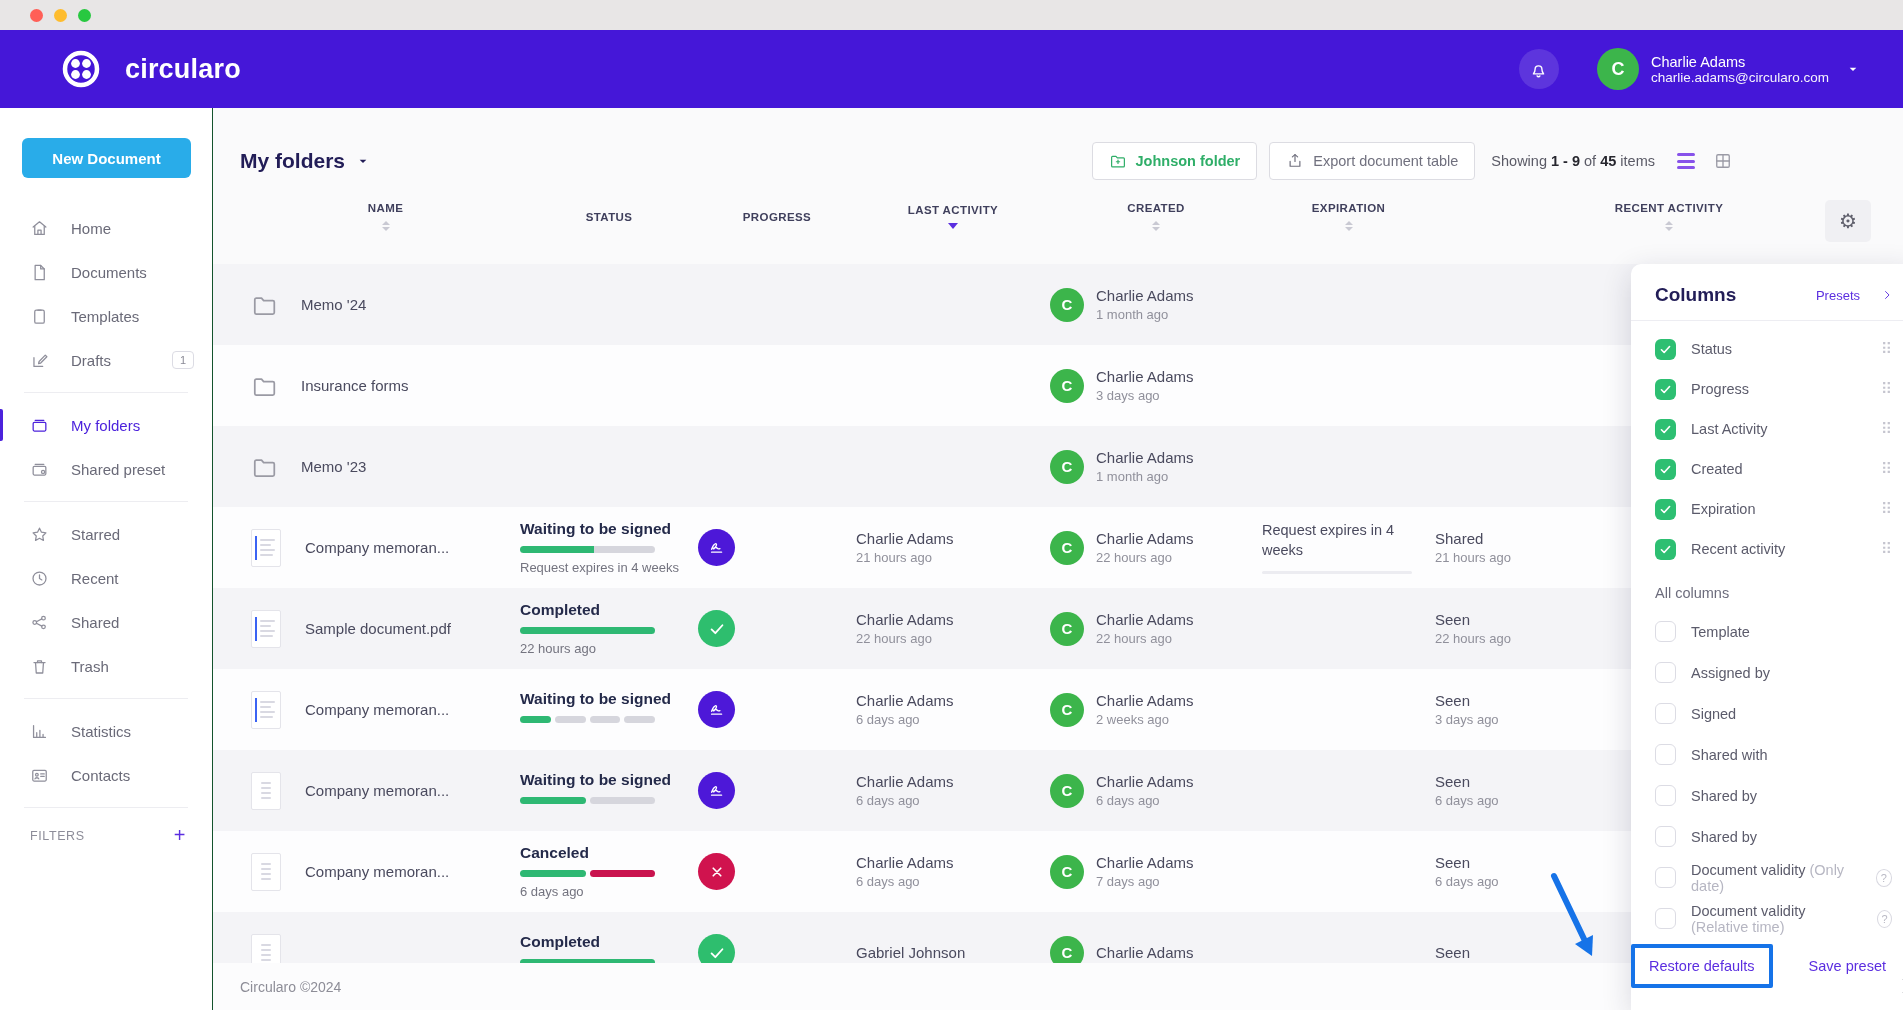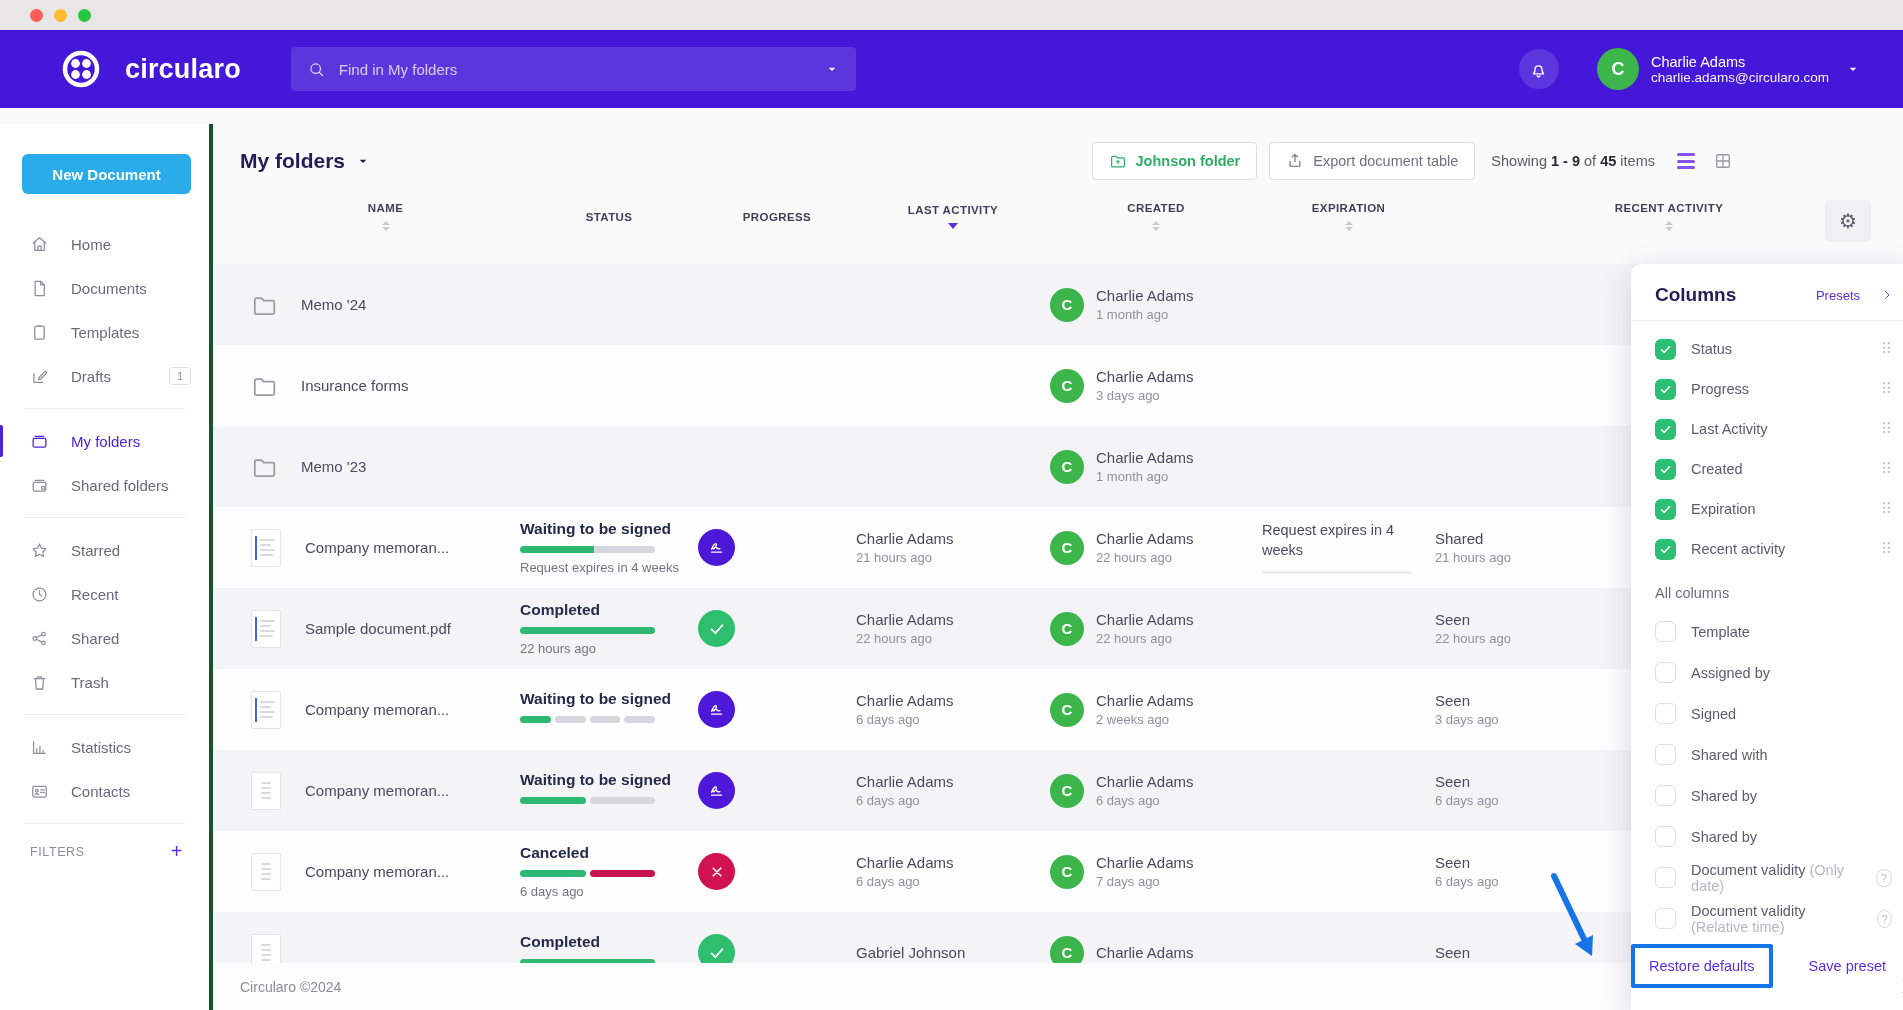--- a/index.html
+++ b/index.html
@@ -26,21 +26,21 @@
   .bellbtn svg { width:21px; height:21px; color:#fff; }
   .userchip { display:flex; align-items:center; margin-left:38px; cursor:pointer; }
   .avatar { width:42px; height:42px; border-radius:50%; background:#3cb54b; color:#fff; display:flex; align-items:center; justify-content:center; font-weight:bold; font-size:18px; }
   .utext { margin-left:12px; color:#fff; }
   .uname { font-size:14.5px; }
   .uemail { font-size:13.5px; opacity:.95; }
   .userchip .chev { width:16px; height:16px; color:#fff; margin-left:16px; }
 
   
   .layout { display:flex; height:902px; }
-  .sidebar { width:213px; background:#fff; border-right:4px solid #14532d; position:relative; flex:0 0 213px;margin-top:16px; }
+  .sidebar { width:213px; background:#fff; border-right:1px solid #14532d; position:relative; flex:0 0 213px; }
   .btn-new { display:flex; align-items:center; justify-content:center; margin:30px 22px 0; width:169px; height:40px; background:#29ace9; color:#fff; border:none; border-radius:6px; font-weight:bold; font-size:15px; font-family:inherit; cursor:pointer; }
   nav { display:block; margin-top:28px; }
   .nav-item { height:44px; display:flex; align-items:center; padding:0 18px 0 30px; gap:22px; color:#6a6a78; font-size:15px; cursor:pointer; position:relative; }
   .nav-item .ic { width:19px; height:19px; color:#8f8f9b; flex:0 0 19px; }
   .nav-item.active { color:#4c22dc; }
   .nav-item.active .ic { color:#4c22dc; }
   .nav-item.active::before { content:""; position:absolute; left:0; top:6px; bottom:6px; width:3px; background:#4c22dc; border-radius:0 2px 2px 0; }
   .badge { margin-left:auto; border:1px solid #dcdce4; color:#8a8a96; border-radius:4px; font-size:11px; padding:2px 7px; }
   .sep { height:1px; background:#ededf1; margin:10px 24px; }
   .filters { margin-top:16px; padding:0 26px 0 30px; display:flex; align-items:center; justify-content:space-between; color:#8d8d99; font-size:12.5px; letter-spacing:.6px; }
@@ -153,30 +153,20 @@
     <div class="brand">
       <svg viewBox="0 0 38 38">
         <circle cx="19" cy="19" r="16" fill="none" stroke="#fff" stroke-width="4.5"></circle>
         <circle cx="13.5" cy="13.5" r="4.4" fill="#fff"></circle>
         <circle cx="24.5" cy="13.5" r="4.4" fill="#fff"></circle>
         <circle cx="13.5" cy="24.5" r="4.4" fill="#fff"></circle>
         <circle cx="24.5" cy="24.5" r="4.4" fill="#fff"></circle>
       </svg>
       <span class="brand-text">circularo</span>
     </div>
-    <div class="searchbox">
-      <svg class="mag ic" viewBox="0 0 24 24">
-          <circle cx="11" cy="11" r="6"></circle>
-          <path d="m15.6 15.6 4 4"></path>
-        </svg>
-      <input type="text" placeholder="Find in My folders" style="">
-      <svg class="scope-chev" viewBox="0 0 24 24">
-          <path d="m7 10 5 5 5-5z" fill="currentColor"></path>
-        </svg>
-    </div>
     <div class="hdr-right">
       <div class="bellbtn">
         <svg class="ic" viewBox="0 0 24 24">
             <path d="M6.2 17h11.6c-1.3-1.5-1.9-2.8-1.9-5.2a3.9 3.9 0 1 0-7.8 0c0 2.4-.6 3.7-1.9 5.2z"></path>
             <path d="M10.4 19.3a1.8 1.8 0 0 0 3.2 0"></path>
           </svg>
       </div>
       <div class="userchip">
         <div class="avatar">C</div>
         <div class="utext">
@@ -235,21 +225,21 @@
             </svg>
       <span class="nav-label">My folders</span>
 
     </div>
           <div class="nav-item">
       <svg class="ic" viewBox="0 0 24 24">
               <rect x="4" y="8" width="16" height="11" rx="1.5"></rect>
               <path d="M6.5 5.5h11"></path>
               <circle cx="16.5" cy="15" r="2"></circle>
             </svg>
-      <span class="nav-label">Shared folders</span>
+      <span class="nav-label">Shared preset</span>
 
     </div>
           <div class="sep"></div>
           <div class="nav-item">
       <svg class="ic" viewBox="0 0 24 24">
               <path d="m12 4 2.5 5.1 5.6.8-4 4 .9 5.6-5-2.7-5 2.7.9-5.6-4-4 5.6-.8z"></path>
             </svg>
       <span class="nav-label">Starred</span>
 
     </div>

